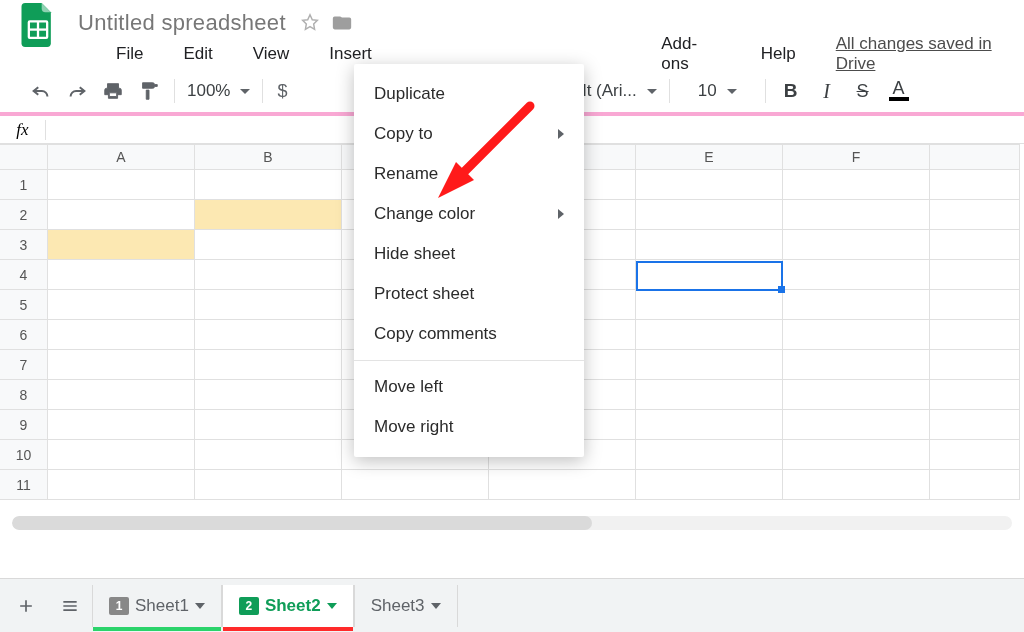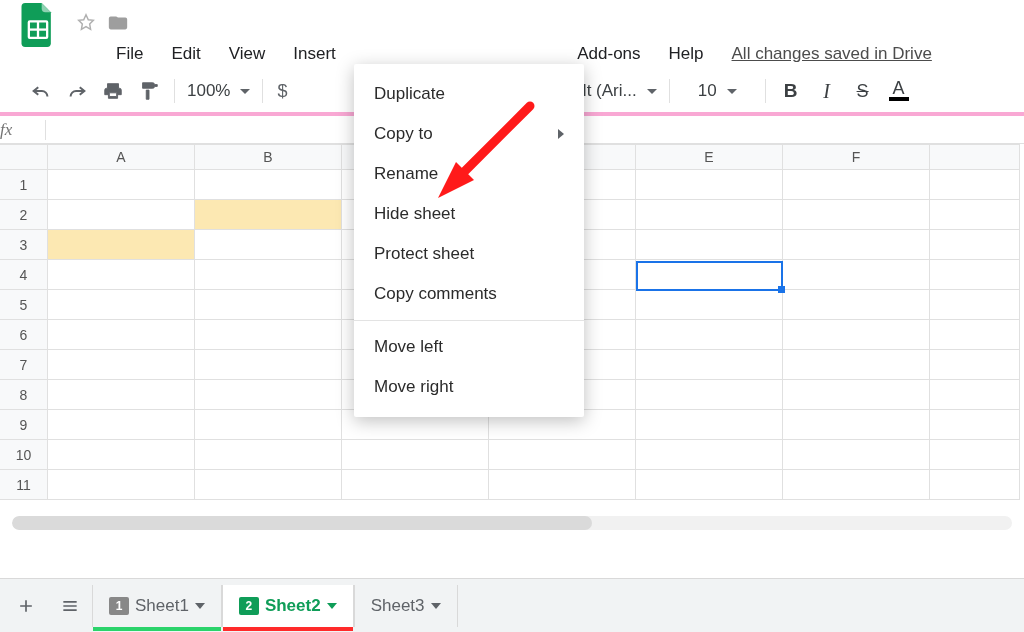--- a/index.html
+++ b/index.html
@@ -9,40 +9,40 @@
   
   .title-row { display:flex; align-items:center; height:38px; padding:8px 4px 0 4px; gap:4px; }
   .logo { width:40px; height:40px; display:flex; align-items:center; justify-content:center; margin:4px 10px 0 14px; }
   .logo svg { width:36px; height:44px; }
   .doc-title { font-size:22px; color:#777; padding:0 6px; letter-spacing:0.3px; }
   .star,.folder { width:28px; height:28px; display:flex; align-items:center; justify-content:center; color:#b0b0b0; }
   .star svg, .folder svg { width:22px; height:22px; fill:#b0b0b0; }
   .folder svg { fill:#9e9e9e; }
 
   
-  .menu-row { display:flex; align-items:center; height:32px; padding-left:104px; gap:4px; color:#202124; }
+  .menu-row { display:flex; align-items:center; height:32px; padding-left:104px; gap:16px; color:#202124; }
   .menu-item { font-size:17px; padding:4px 12px; cursor:default; }
   .saved { font-size:17px; text-decoration:underline; color:#4c4c4c; margin-left:12px; }
 
   
   .toolbar { display:flex; align-items:center; height:46px; padding:0 8px 0 24px; border-bottom:4px solid #f9a8d4; gap:2px; }
   .tbtn { width:34px; height:30px; display:flex; align-items:center; justify-content:center; color:#5f6368; }
   .tbtn svg { width:22px; height:22px; fill:#5f6368; stroke:#5f6368; }
   .sep { width:1px; height:24px; background:#e0e0e0; margin:0 6px; }
   .zoom, .font-name, .font-size { display:flex; align-items:center; gap:6px; font-size:17px; color:#3c4043; padding:0 4px; }
   .dd-caret { width:0; height:0; border-left:5px solid transparent; border-right:5px solid transparent; border-top:5px solid #5f6368; margin-left:4px; }
   .boldB{font-weight:700;font-size:19px;color:#3c4043}
   .italI{font-style:italic;font-family:"Times New Roman",serif;font-size:20px;color:#3c4043}
   .strikeS{font-size:18px;color:#3c4043;text-decoration:line-through}
   .textcolor{font-size:18px;color:#3c4043;display:flex;flex-direction:column;align-items:center;line-height:14px;}
   .textcolor .bar{width:20px;height:4px;background:#000;margin-top:2px}
 
   
   .formula-bar { display:flex; align-items:center; height:28px; border-bottom:1px solid #e0e0e0; }
-  .fx { width:46px; text-align:left; color:#737373; font-style:italic; font-family:"Times New Roman",serif; font-size:17px; border-right:1px solid #e0e0e0; }
+  .fx { width:46px; text-align:center; color:#000000; font-style:italic; font-family:"Times New Roman",serif; font-size:17px; border-right:1px solid #e0e0e0; }
   .fx-input { flex:1; padding:0 8px; }
 
   
   .grid-area { position:relative; overflow:hidden; height:408px; background:#fff; }
   .col-headers { display:flex; height:26px; }
   .rh-corner { width:48px; border:1px solid #e0e0e0; border-left:none; background:#f8f9fa; }
   .ch { flex:0 0 147px; border:1px solid #e0e0e0; border-left:none; background:#f8f9fa; text-align:center; font-size:14px; color:#555; line-height:24px; }
   .rows { display:flex; flex-direction:column; }
   .row { display:flex; height:30px; }
   .rh { width:48px; border:1px solid #e0e0e0; border-top:none; border-left:none; background:#f8f9fa; text-align:center; font-size:14px; color:#555; line-height:30px; }
@@ -87,20 +87,21 @@
   <div class="title-row">
     <div class="logo">
       <svg viewBox="0 0 36 48">
           <path fill="#0f9d58" d="M4 0h18l10 10v34a4 4 0 0 1-4 4H4a4 4 0 0 1-4-4V4a4 4 0 0 1 4-4z"></path>
           <path fill="#8ed1b1" d="M22 0l10 10H26a4 4 0 0 1-4-4V0z"></path>
           <rect x="8" y="20" width="20" height="18" rx="1" fill="none" stroke="#fff" stroke-width="2.5"></rect>
           <line x1="8" y1="29" x2="28" y2="29" stroke="#fff" stroke-width="2.5"></line>
           <line x1="18" y1="20" x2="18" y2="38" stroke="#fff" stroke-width="2.5"></line>
         </svg>
     </div>
+    <div class="doc-title">Untitled spreadsheet</div>
     <div class="star">
       <svg viewBox="0 0 24 24">
           <path fill="none" stroke="#b0b0b0" stroke-width="1.6" d="M12 3l2.5 5.5L20 9l-4 4 1 6-5-3-5 3 1-6-4-4 5.5-.5z"></path>
         </svg>
     </div>
     <div class="folder">
       <svg viewBox="0 0 24 24">
           <path d="M10 5H4a2 2 0 0 0-2 2v10a2 2 0 0 0 2 2h16a2 2 0 0 0 2-2V8a2 2 0 0 0-2-2h-8l-2-1z"></path>
         </svg>
     </div>
@@ -351,20 +352,24 @@
         <span>Duplicate</span>
       </div>
       <div class="ctx-item">
         <span>Copy to</span>
         <span class="ctx-sub"></span>
       </div>
       <div class="ctx-item">
         <span>Rename</span>
       </div>
       <div class="ctx-item">
+        <span>Change color</span>
+        <span class="ctx-sub"></span>
+      </div>
+      <div class="ctx-item">
         <span>Hide sheet</span>
       </div>
       <div class="ctx-item">
         <span>Protect sheet</span>
       </div>
       <div class="ctx-item">
         <span>Copy comments</span>
       </div>
       <div class="ctx-sep"></div>
       <div class="ctx-item">

